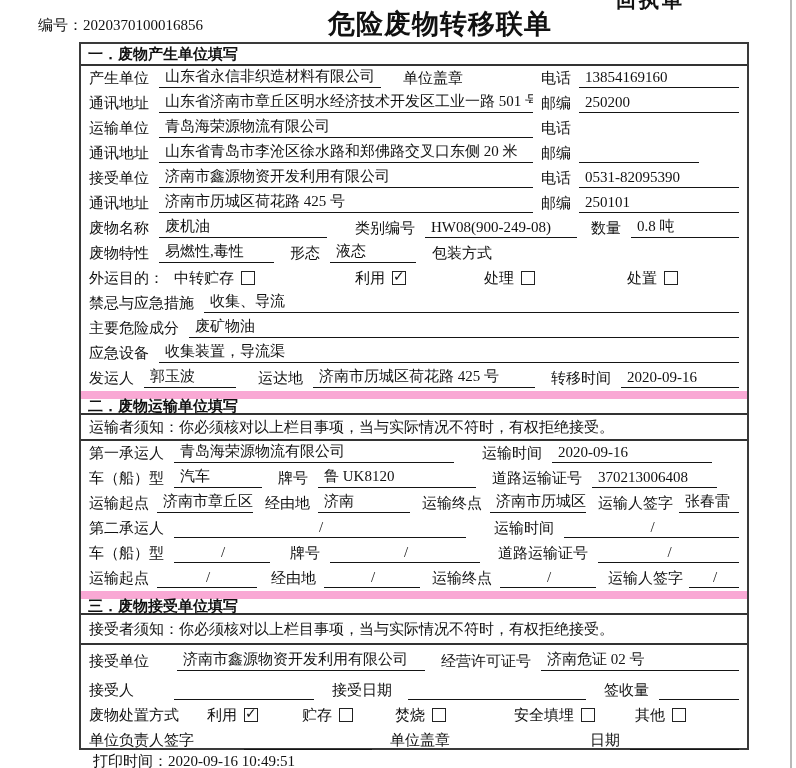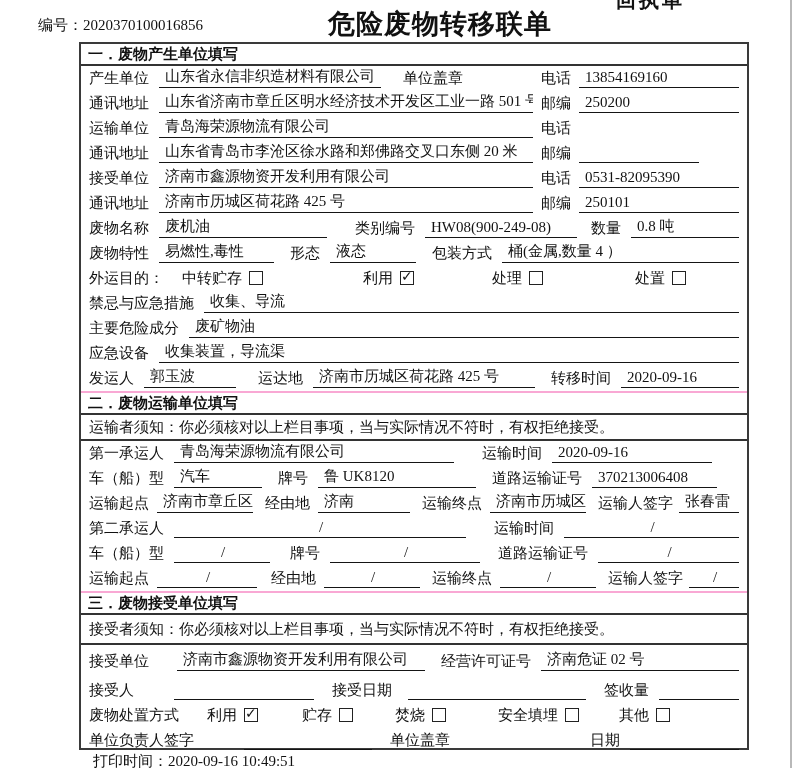--- a/index.html
+++ b/index.html
@@ -8,21 +8,21 @@
   .page-edge{position:absolute;left:790px;top:0;width:2px;height:768px;background:#b9b9b9;}
   .serial{position:absolute;left:38px;top:16px;font-size:15px;white-space:nowrap;}
   .title{position:absolute;left:440px;top:6px;transform:translateX(-50%);
          font-size:27px;font-weight:bold;letter-spacing:1px;white-space:nowrap;}
   .clip-top{position:absolute;left:616px;top:0;width:86px;height:10px;overflow:hidden;}
   .clip-top span{display:block;margin-top:-13px;font-size:20px;font-weight:bold;letter-spacing:3px;}
   .tbl{position:absolute;left:79px;top:42px;width:670px;height:708px;
        border:2px solid #3a3a3a;box-sizing:border-box;}
   .sec-h{height:22px;border-bottom:2px solid #333;box-sizing:border-box;
          font-weight:bold;display:flex;align-items:center;padding:0 7px;}
-  .sec-h.mid{border-top:2px solid #f9a8d4;height:24px;}
+  .sec-h.mid{border-top:8px solid #f9a8d4;height:24px;}
   .row{display:flex;align-items:flex-end;height:25px;box-sizing:border-box;
        padding:0 8px 3px 8px;white-space:nowrap;}
   .lbl{flex:none;margin-right:10px;}
   .ul{border-bottom:1px solid #151515;padding:0 4px 1px 6px;box-sizing:border-box;
       overflow:hidden;min-height:17px;}
   .grow{flex:1;}
   .ctr{text-align:center;}
   .leftgrp{display:flex;align-items:flex-end;width:452px;flex:none;}
   .rightgrp{display:flex;align-items:flex-end;flex:1;}
   .notice{height:26px;border-bottom:2px solid #333;box-sizing:border-box;
@@ -123,26 +123,25 @@
       <span class="lbl" style="margin-left:14px">数量</span>
       <span class="ul grow">0.8 吨</span>
     </div>
 
     <div class="row">
       <span class="lbl">废物特性</span>
       <span class="ul" style="width:115px">易燃性,毒性</span>
       <span class="lbl" style="margin-left:16px">形态</span>
       <span class="ul" style="width:86px">液态</span>
       <span class="lbl" style="margin-left:16px">包装方式</span>
-      <span class="ul grow">桶(金属,数量 4 ）</span>
     </div>
 
     <div class="row">
       <span class="lbl">外运目的：</span>
-      <span class="cbgrp" style="margin-left:8px">
+      <span class="cbgrp" style="margin-left:0">
           <span>中转贮存</span>
           <span class="cb"></span>
         </span>
       <span class="cbgrp" style="margin-left:100px">
           <span>利用</span>
           <span class="cb checked"></span>
         </span>
       <span class="cbgrp" style="margin-left:78px">
           <span>处理</span>
           <span class="cb"></span>
@@ -260,21 +259,21 @@
           <span class="cb checked"></span>
         </span>
       <span class="cbgrp" style="margin-left:44px">
           <span>贮存</span>
           <span class="cb"></span>
         </span>
       <span class="cbgrp" style="margin-left:42px">
           <span>焚烧</span>
           <span class="cb"></span>
         </span>
-      <span class="cbgrp" style="margin-left:52px">
+      <span class="cbgrp" style="margin-left:68px">
           <span>安全填埋</span>
           <span class="cb"></span>
         </span>
       <span class="cbgrp" style="margin-left:40px">
           <span>其他</span>
           <span class="cb"></span>
         </span>
     </div>
 
     <div class="row">

